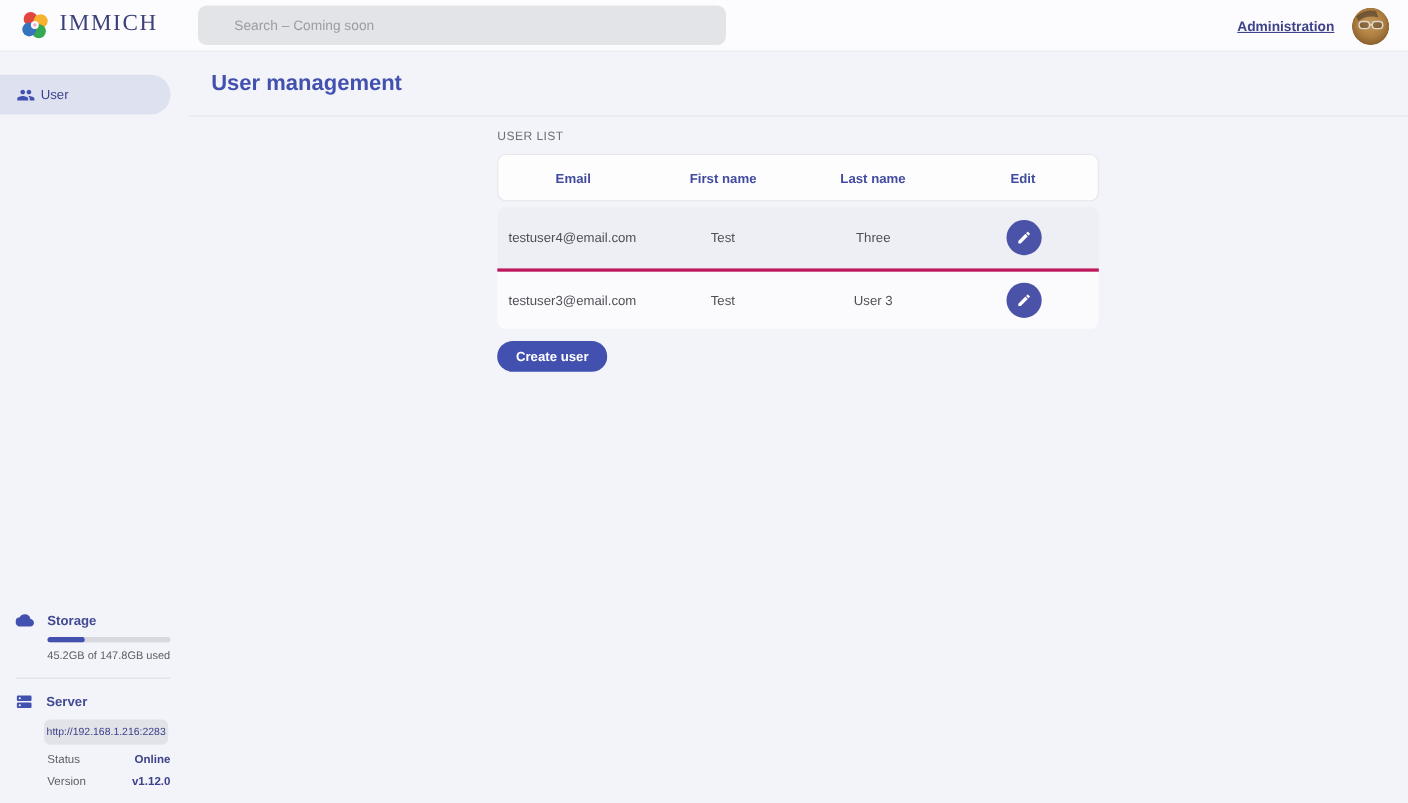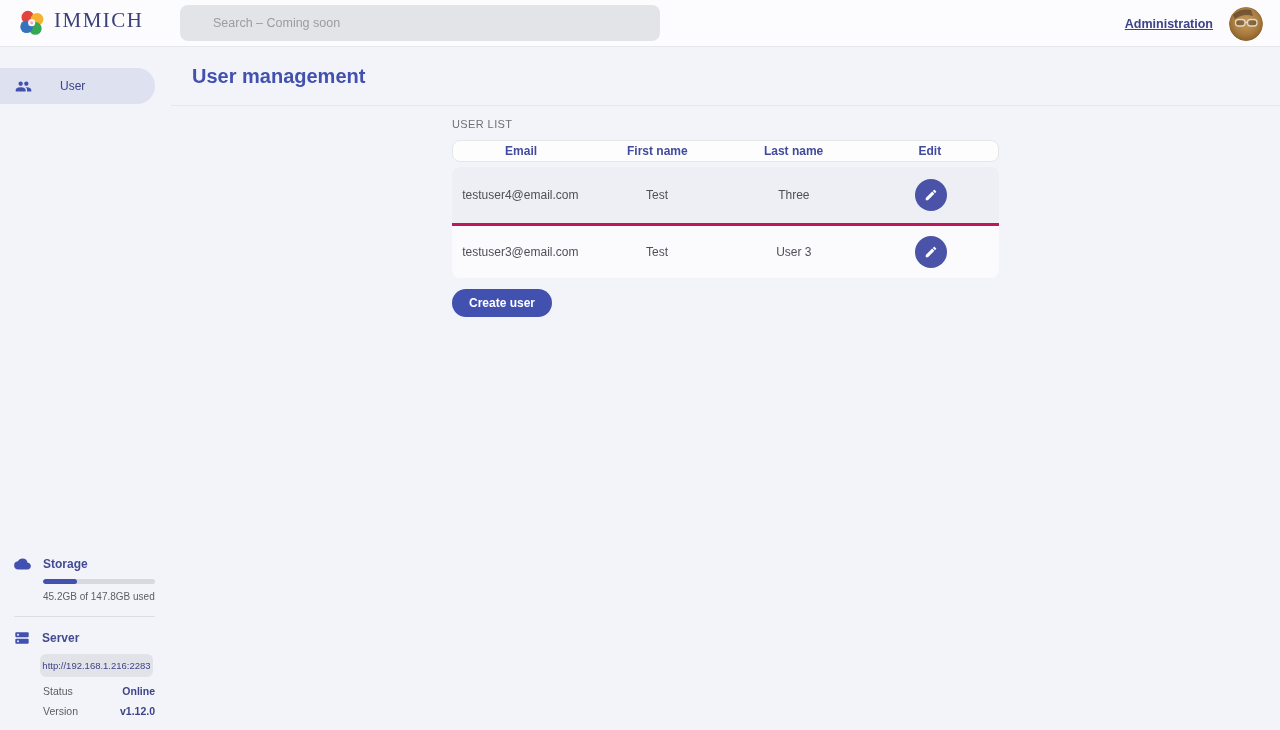--- a/index.html
+++ b/index.html
@@ -25,21 +25,21 @@
   .search-input::placeholder { color:#9b9ca4; }
   .nav-right { position:absolute; right:17px; top:0; height:47px; display:flex; align-items:center; gap:16px; }
   .admin-link { font-size:12.5px; font-weight:700; color:#3d4289; text-decoration:underline; cursor:pointer;margin-left:24px; }
   .avatar { width:34px; height:34px; border-radius:50%; overflow:hidden; cursor:pointer; display:block; }
 
   
   .sidebar { position:absolute; left:0; top:47px; width:171px; bottom:0; }
   .sidebar-item {
     margin-top:21px; width:155px; height:36px; background:#dde1f0;
     border-radius:0 18px 18px 0; display:flex; align-items:center;
-    padding-left:15px; gap:28px; cursor:pointer;
+    padding-left:15px; gap:5px; cursor:pointer;
   }
   .sidebar-item-label { font-size:12px; font-weight:500; color:#3d4289; }
 
   .sidebar-bottom { position:absolute; left:14px; bottom:13px; width:141px; }
   .widget-header { display:flex; align-items:center; gap:12px; height:18px; }
   .widget-title { font-size:12px; font-weight:700; color:#434a94; }
   .progress-track { margin:6px 0 0 29px; width:112px; height:5px; background:#d7d9de; border-radius:3px; overflow:hidden; }
   .progress-fill { height:100%; background:#4250af; border-radius:3px; }
   .usage-text { margin:7px 0 0 29px; font-size:10px; color:#5c5e66; }
   .side-divider { border:none; border-top:1px solid #dcdee4; margin:14px 0 12px 0; width:141px; }
@@ -53,21 +53,21 @@
 
   
   .main { position:absolute; left:171px; top:47px; right:0; bottom:0; }
   .title-bar { height:59px; display:flex; align-items:center; padding-left:21px; border-bottom:1px solid #e6e7ec; }
   .page-title { font-size:20px; font-weight:600; color:#4250af; }
 
   .content { width:547px; margin:0 auto; padding-top:12px; }
   .section-label { font-size:11px; color:#6e7076; letter-spacing:0.4px; margin-bottom:10px; }
 
   .table-head {
-    height:22px; background:#fdfdfe; border:1px solid #e5e6ea; border-radius:8px;
+    height:43px; background:#fdfdfe; border:1px solid #e5e6ea; border-radius:8px;
     display:flex; align-items:center;
   }
   .th { flex:1; text-align:center; font-size:12px; font-weight:600; color:#414a9e; }
 
   .table-body { margin-top:5px; border-radius:8px; overflow:hidden; }
   .tr { height:55.5px; display:flex; align-items:center; }
   .tr:nth-child(odd) { background:#edeff4; }
   .tr:nth-child(even) { background:#fbfbfd; }
   .tr + .tr { border-top:3px solid #be185d; }
   .td { flex:1; display:flex; justify-content:center; align-items:center; font-size:12px; color:#4f5057; }

